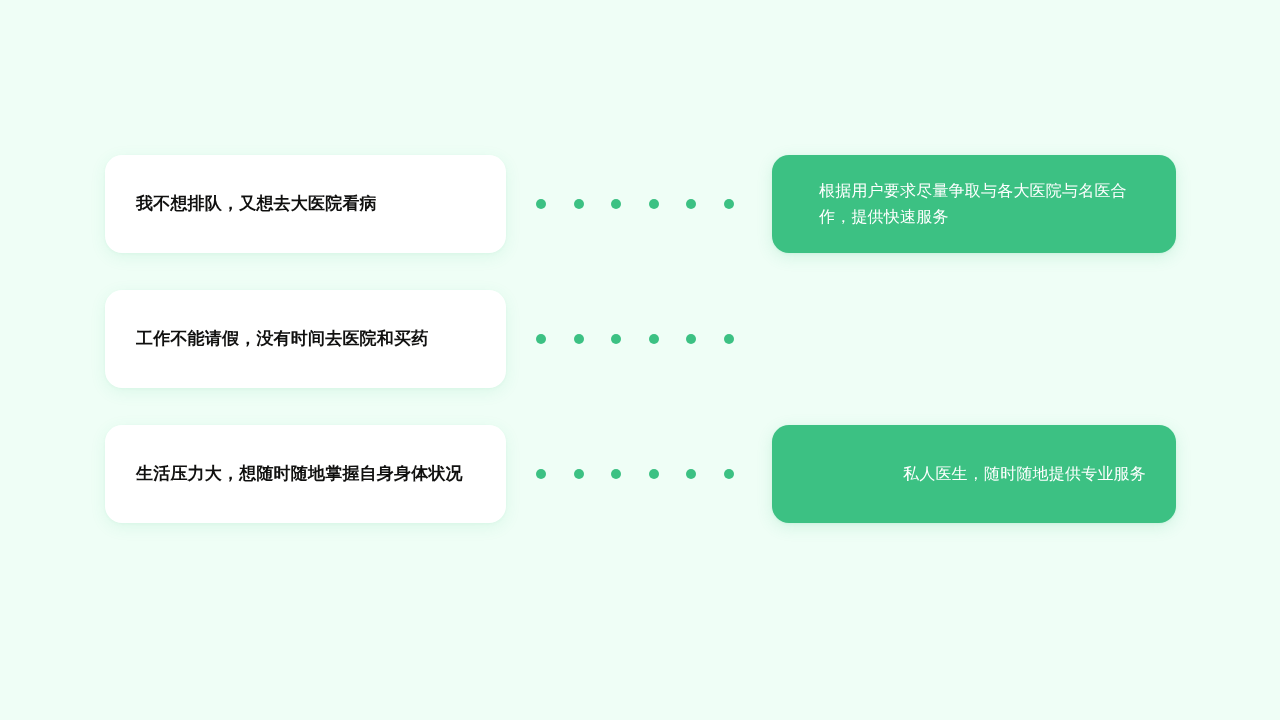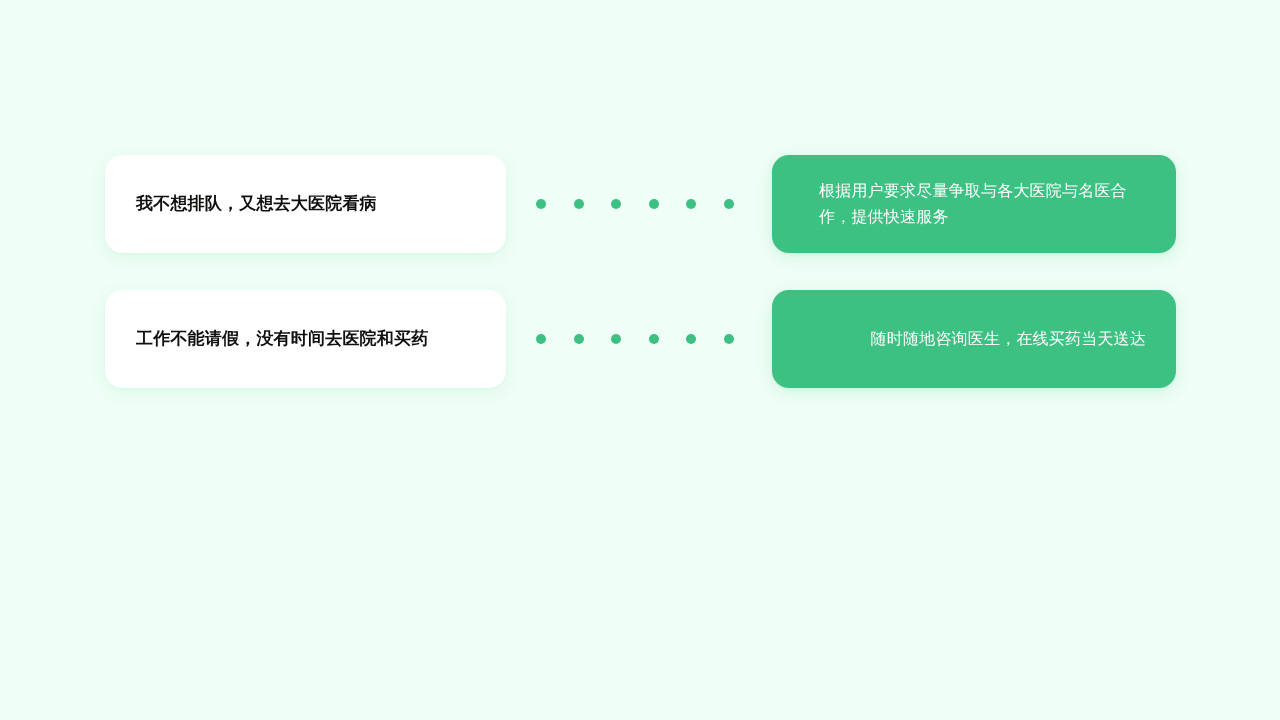--- a/index.html
+++ b/index.html
@@ -134,19 +134,32 @@
       <div class="pain-text">工作不能请假，没有时间去医院和买药</div>
     </div>
     <div class="connector">
       <span class="dot"></span>
       <span class="dot"></span>
       <span class="dot"></span>
       <span class="dot"></span>
       <span class="dot"></span>
       <span class="dot"></span>
     </div>
+  </div>
+
+  <div class="row row-3">
+    <div class="pain-card">
+      <div class="pain-text">生活压力大，想随时随地掌握自身身体状况</div>
+    </div>
+    <div class="connector">
+      <span class="dot"></span>
+      <span class="dot"></span>
+      <span class="dot"></span>
+      <span class="dot"></span>
+      <span class="dot"></span>
+      <span class="dot"></span>
+    </div>
     <div class="solution-card">
-      <div class="solution-text">随时随地咨询医生，在线买药当天送达</div>
+      <div class="solution-text">私人医生，随时随地提供专业服务</div>
     </div>
   </div>
-
 
 </div>
 
 </body></html>

